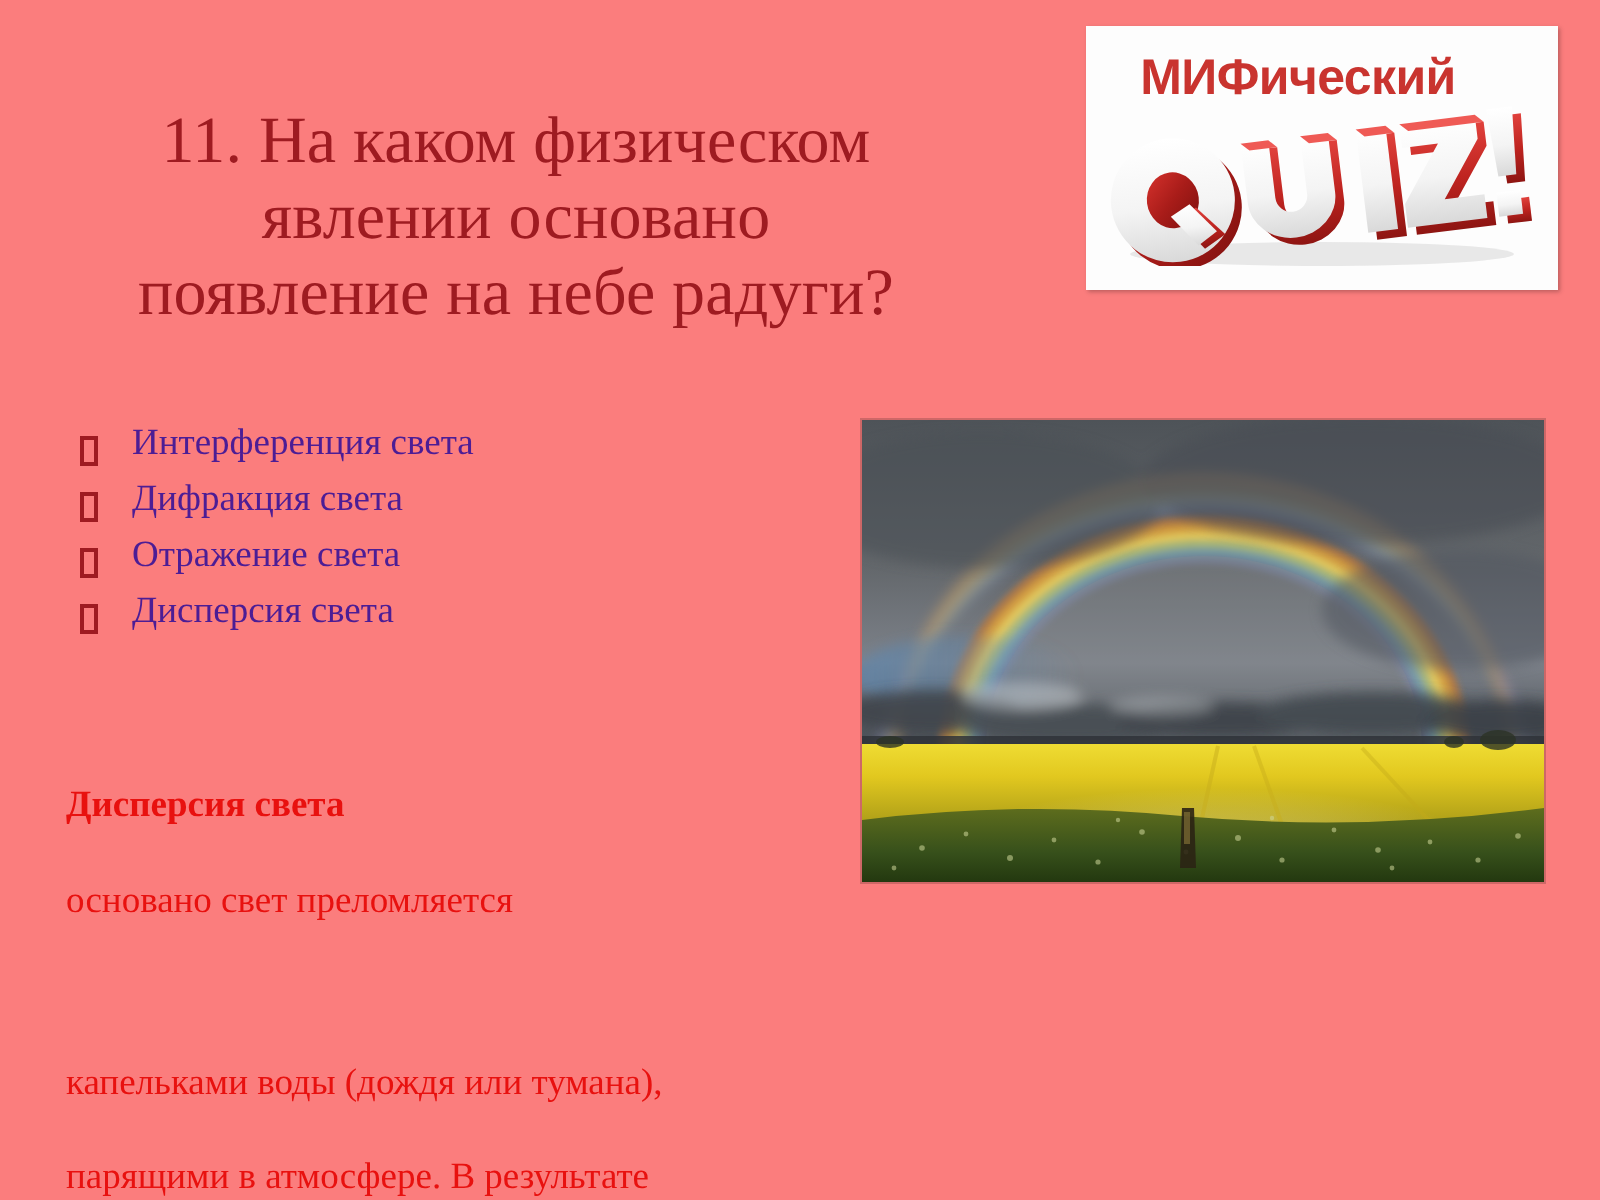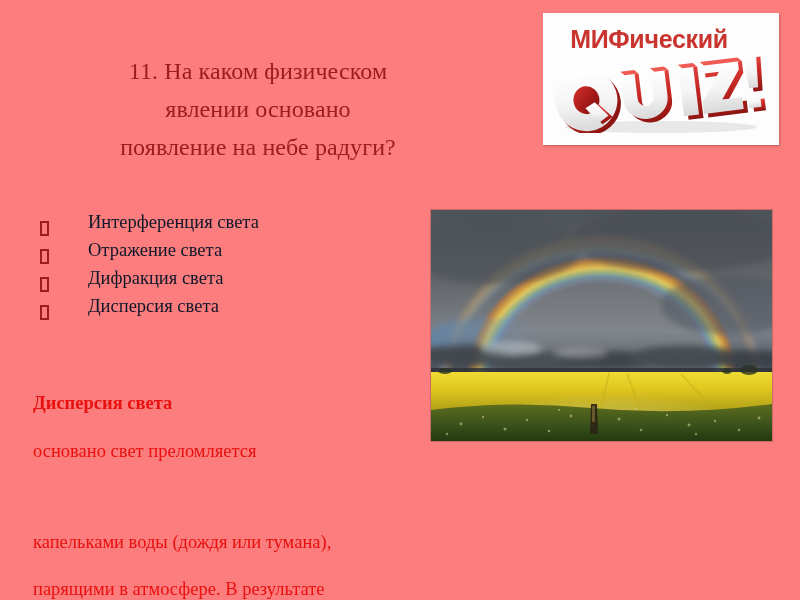--- a/index.html
+++ b/index.html
@@ -24,45 +24,44 @@
   }
 
   
   #question-title {
     position: absolute;
     left: 24px;
     top: 52px;
     width: 468px;
     text-align: center;
     color: #9e1b21;
-    font-size: 24px;
+    font-size: 33px;
     line-height: 38px;
     font-family: "Liberation Serif", "DejaVu Serif", serif;
     white-space: pre-line;
     letter-spacing: 0.1px;
   }
 
   
   #options-list {
     position: absolute;
     left: 40px;
     top: 208px;
     width: 380px;
     list-style: none;
     margin: 0;
     padding: 0;
   }
   .option-row {
     display: flex;
-    align-items: flex-end;
+    align-items: center;
     height: 28px;
-    color: #0f172a;
+    color: #4c1d95;
     font-size: 18.5px;
     line-height: 28px;
-    gap: 22px;
   }
   .option-bullet {
     display: inline-block;
     width: 9px;
     height: 15px;
     border: 2px solid #9e1b21;
     margin-top: 6px;
     margin-right: 17px;
     flex: 0 0 auto;
     box-sizing: border-box;
@@ -144,25 +143,25 @@
 явлении основано
 появление на небе радуги?</div>
 
   <ul id="options-list">
     <li class="option-row">
       <span class="option-bullet"></span>
       <span class="option-label">Интерференция света</span>
     </li>
     <li class="option-row">
       <span class="option-bullet"></span>
-      <span class="option-label">Отражение света</span>
+      <span class="option-label">Дифракция света</span>
     </li>
     <li class="option-row">
       <span class="option-bullet"></span>
-      <span class="option-label">Дифракция света</span>
+      <span class="option-label">Отражение света</span>
     </li>
     <li class="option-row">
       <span class="option-bullet"></span>
       <span class="option-label">Дисперсия света</span>
     </li>
   </ul>
 
   <div id="answer-block">
     <span id="answer-heading">Дисперсия света</span>
     <span id="answer-body">

